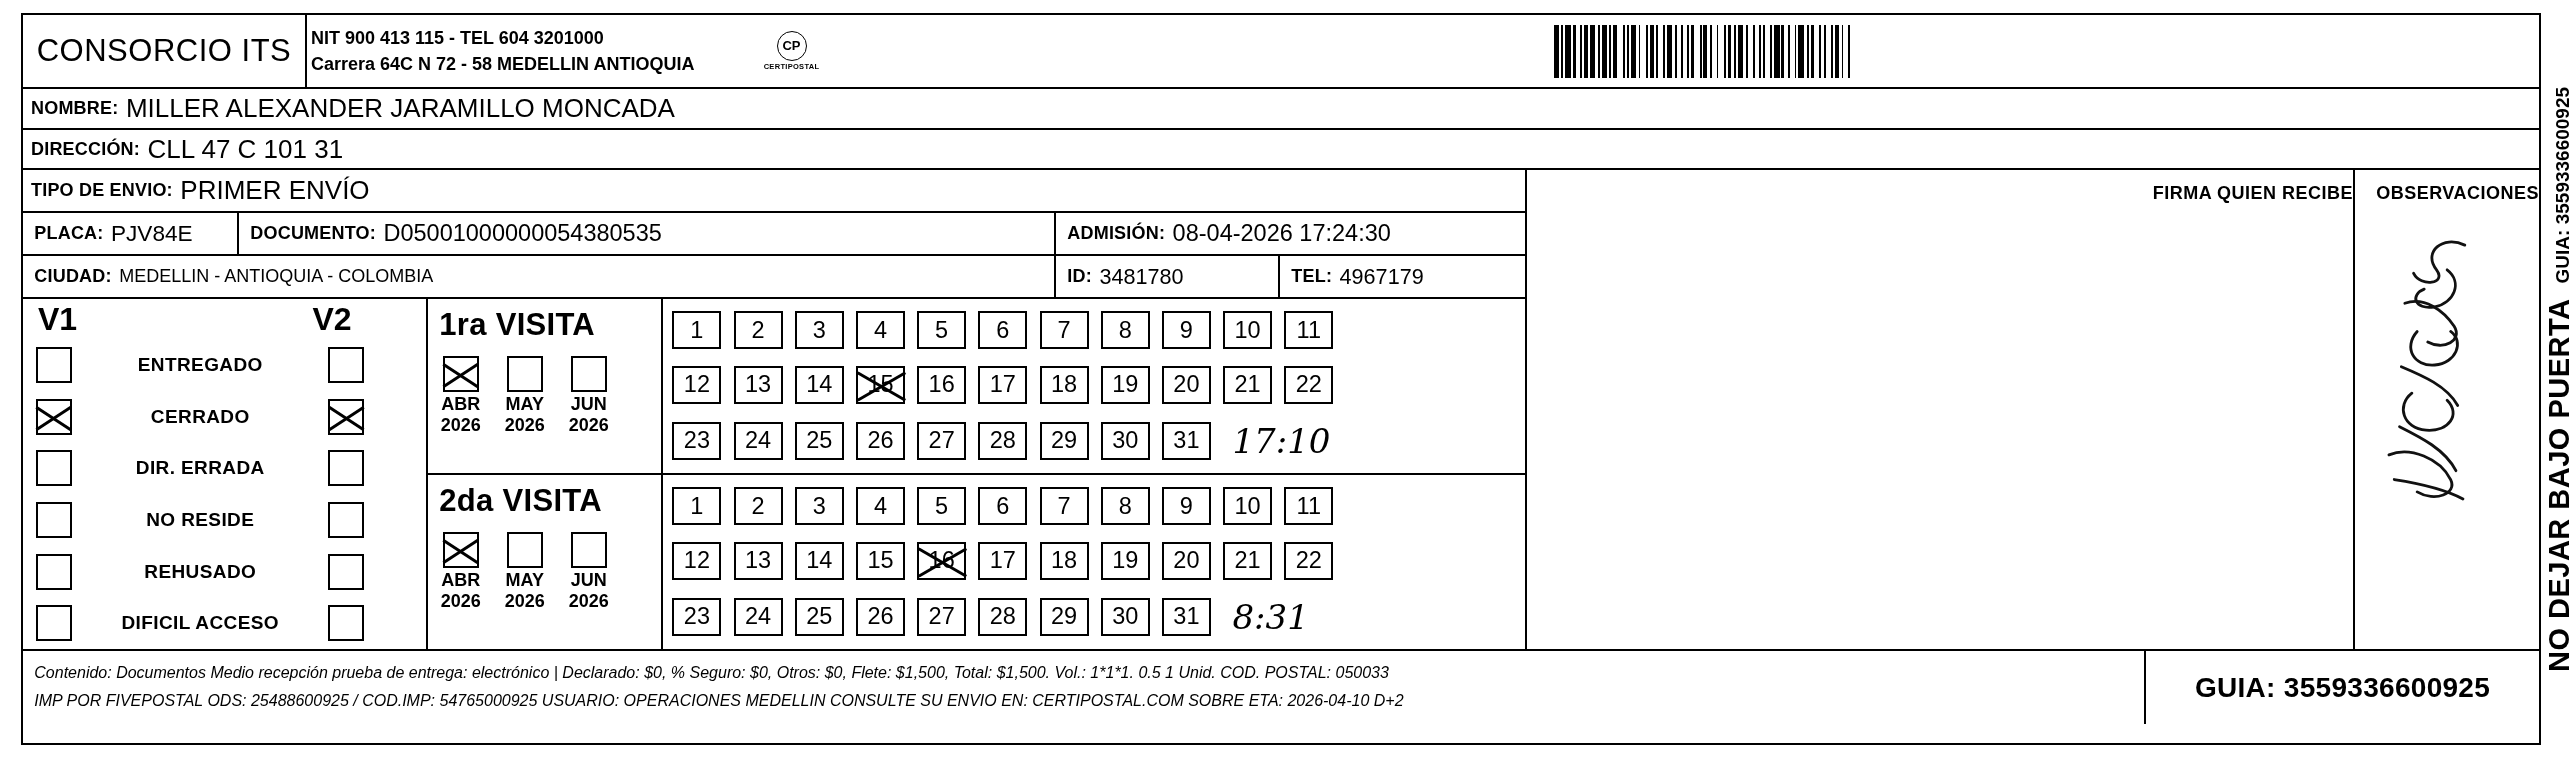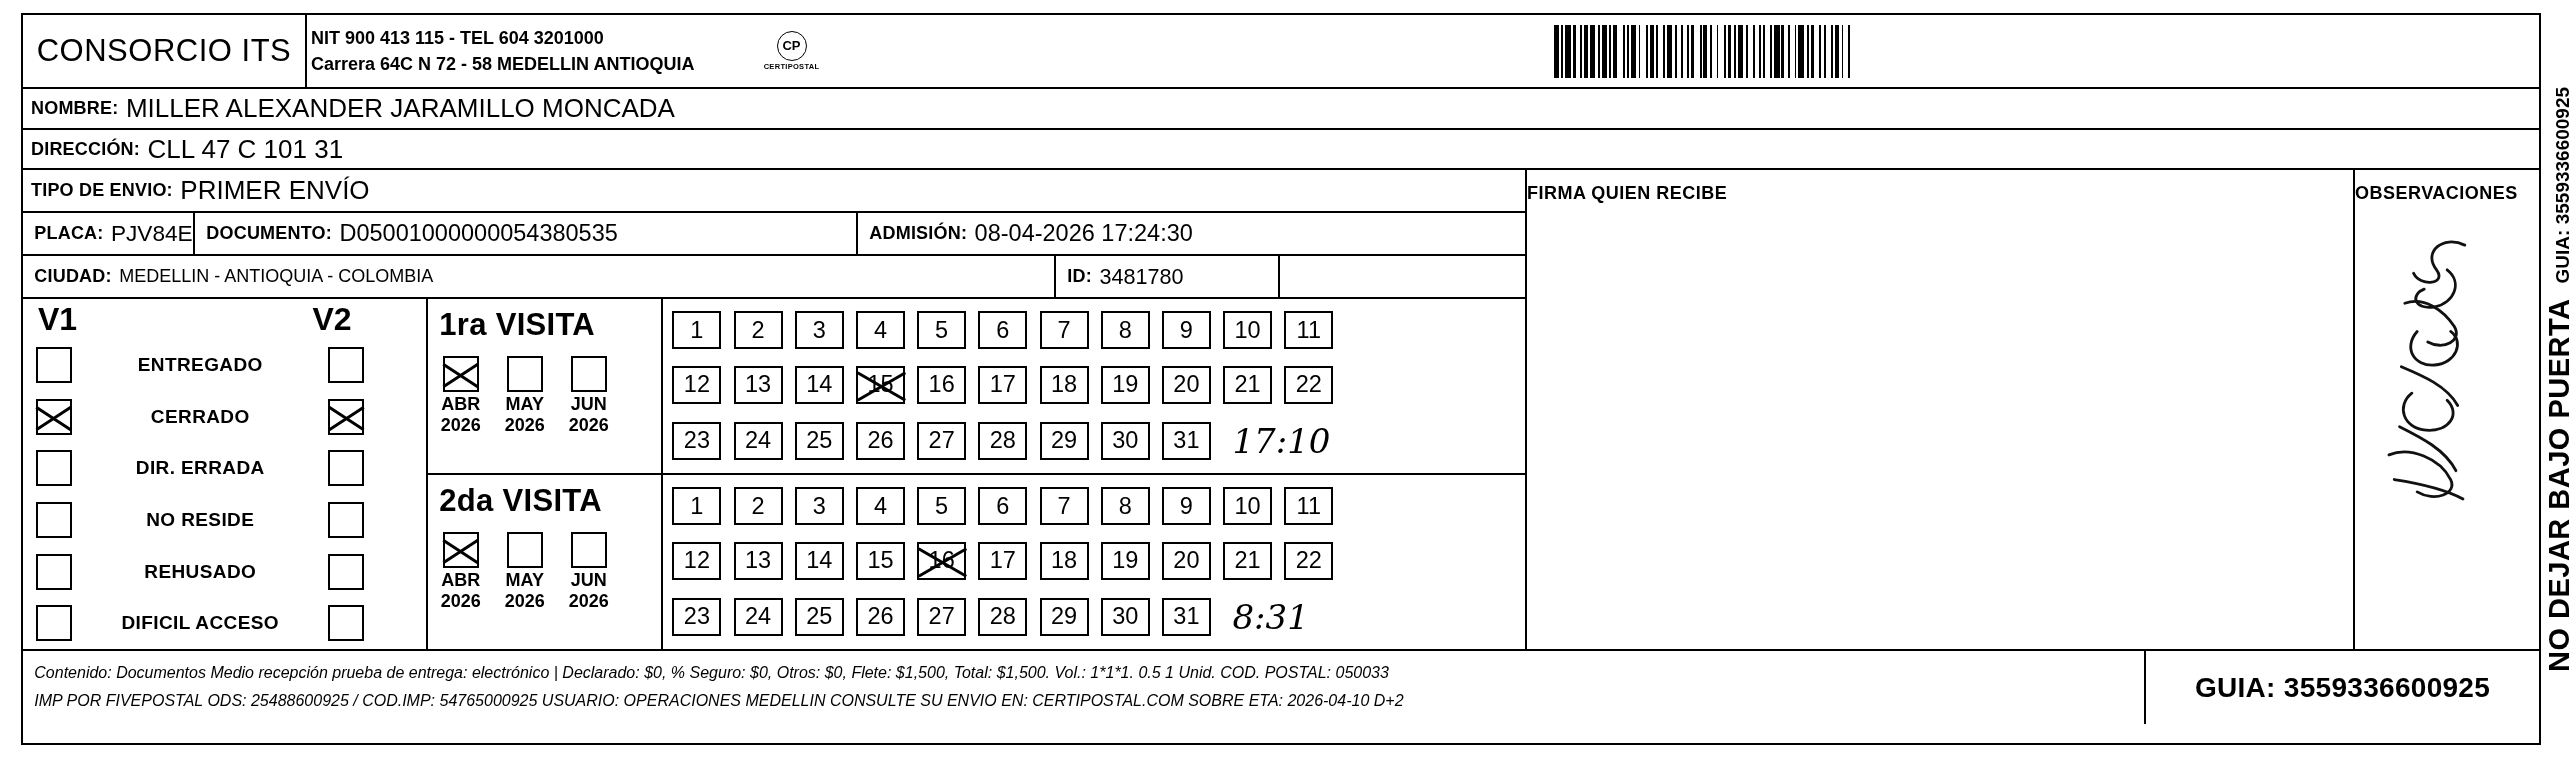--- a/index.html
+++ b/index.html
@@ -138,21 +138,21 @@
     border-right: 2.8px solid #000;
     box-sizing: border-box;
     position: relative;
   }
   .obs {
     flex: 1;
     box-sizing: border-box;
     position: relative;
   }
   .col-title {
-    text-align: left;
+    text-align: right;
     font-size: 18px;
     font-weight: bold;
     padding-top: 13px;
     letter-spacing: 0.5px;
   }
   
   .r2 {
     display: flex;
     align-items: center;
     border-bottom: 2.8px solid #000;
@@ -509,42 +509,46 @@
 
     <div class="mid">
       <div class="mid-left">
 
         <div class="row row-tipo" style="border-bottom:2.8px solid #000;">
           <span class="lbl">TIPO DE ENVIO:</span>
           <span class="val">PRIMER ENVÍO</span>
         </div>
 
         <div class="r2">
-          <div class="cell bd-r" style="width:172px">
+          <div class="cell bd-r" style="width:216px">
             <span class="lbl">PLACA:</span>
             <span class="val" style="font-size:22.6px">PJV84E</span>
           </div>
-          <div class="cell bd-r" style="width:663px">
+          <div class="cell bd-r" style="width:817px">
             <span class="lbl">DOCUMENTO:</span>
             <span class="val" style="font-size:23.5px">D05001000000054380535</span>
           </div>
           <div class="cell" style="flex:1">
             <span class="lbl">ADMISIÓN:</span>
             <span class="val" style="font-size:23.5px">08-04-2026 17:24:30</span>
           </div>
         </div>
 
         <div class="r2">
           <div class="cell bd-r" style="width:1033px">
             <span class="lbl">CIUDAD:</span>
             <span class="val" style="font-size:18px">MEDELLIN - ANTIOQUIA - COLOMBIA</span>
           </div>
           <div class="cell bd-r" style="width:224px">
             <span class="lbl">ID:</span>
             <span class="val" style="font-size:21.6px">3481780</span>
+          </div>
+          <div class="cell" style="flex:1">
+            <span class="lbl">TEL:</span>
+            <span class="val" style="font-size:21.6px">4967179</span>
           </div>
         </div>
 
         <div class="grid-area">
 
           <div class="vcol">
             <div class="v-head">
               <span class="v1">V1</span>
               <span class="mid-sp"></span>
               <span class="v2">V2</span>

